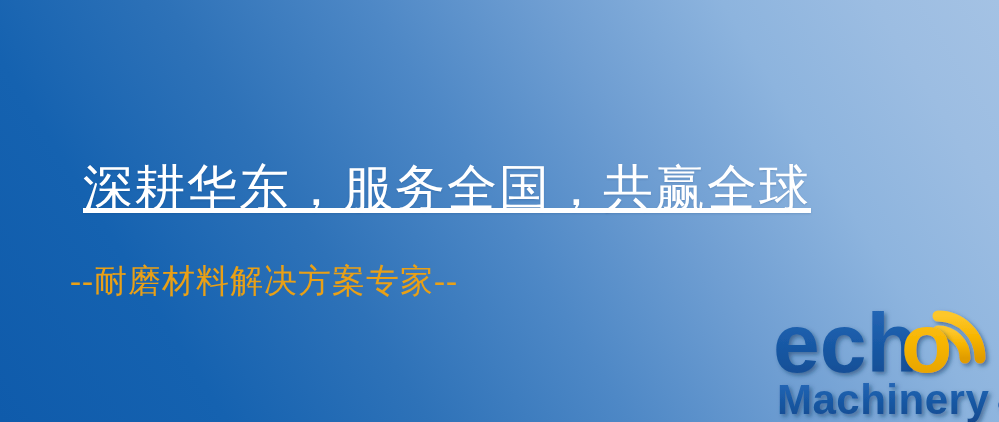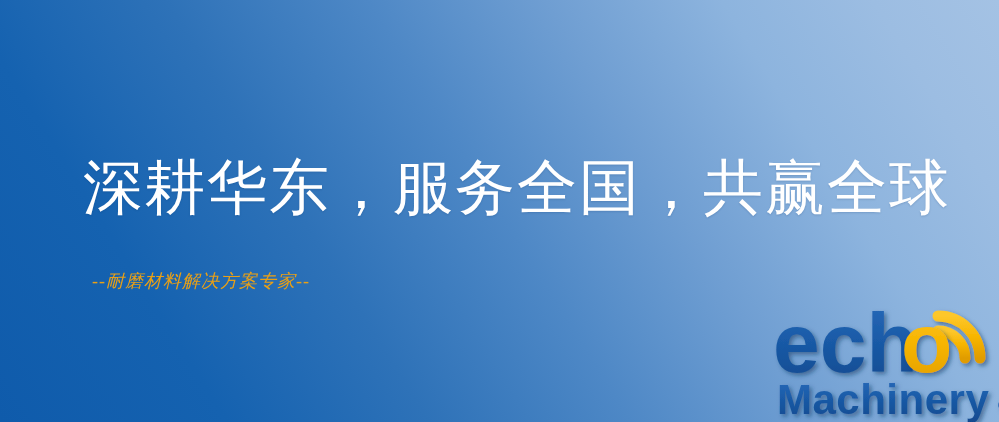--- a/index.html
+++ b/index.html
@@ -25,40 +25,40 @@
         #a4c2e4 100%);
     font-family: "Liberation Sans", sans-serif;
   }
 
   
   #headline {
     position: absolute;
     left: 83px;
     top: 152px;
     font-family: "Liberation Serif", "DejaVu Serif", serif;
-    font-size: 60px;
+    font-size: 50px;
     line-height: 72px;
     letter-spacing: 2px;
     color: #ffffff;
     white-space: nowrap;
     text-shadow: 0 1px 2px rgba(10,50,100,0.18);
+    text-decoration: underline;
   }
 
   
   #subtitle {
     position: absolute;
-    left: 92px;
+    left: 70px;
     top: 266px;
     font-family: "Liberation Serif", "DejaVu Serif", serif;
-    font-size: 18px;
+    font-size: 33px;
     line-height: 30px;
     letter-spacing: 1px;
     color: #e9a016;
     white-space: nowrap;
-    font-style: italic;
   }
 
   
   #logo {
     position: absolute;
     left: 773px;
     top: 296px;
     width: 257px;
     height: 126px;
   }

